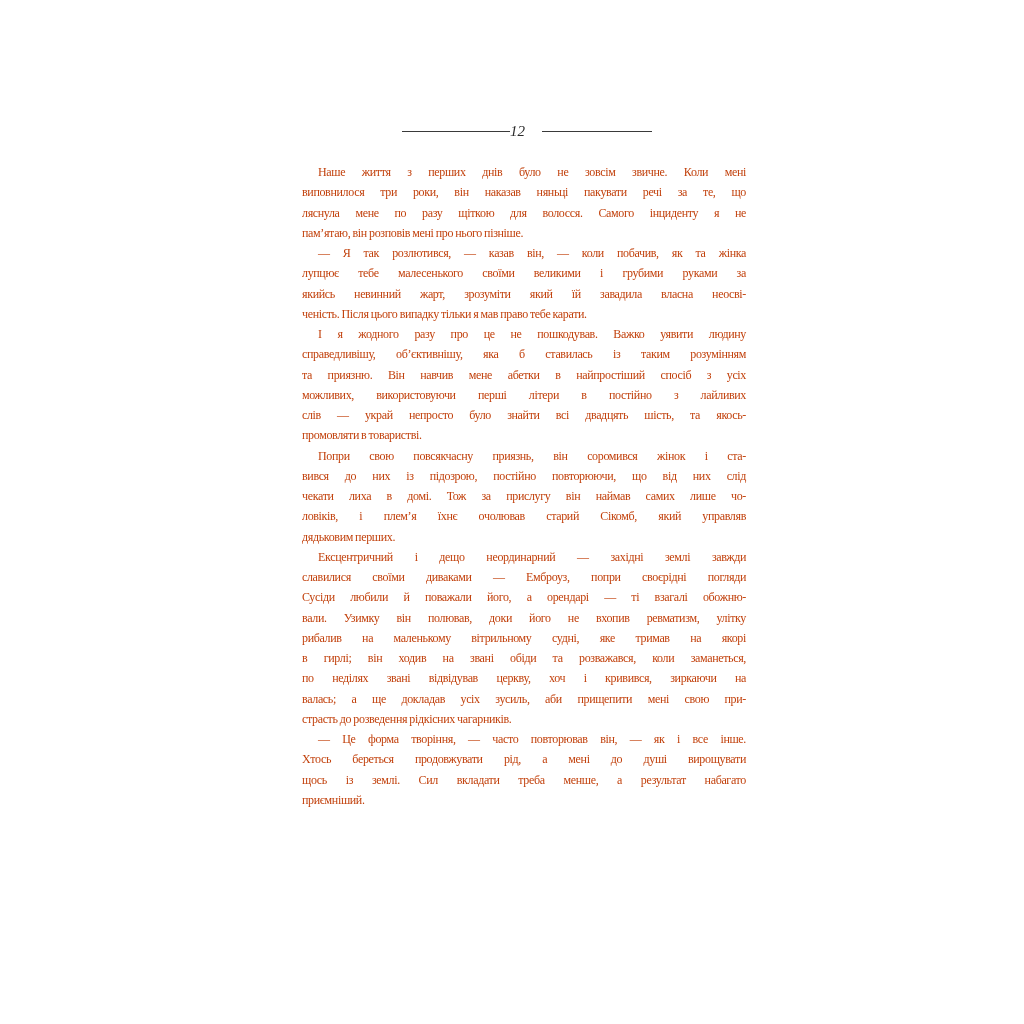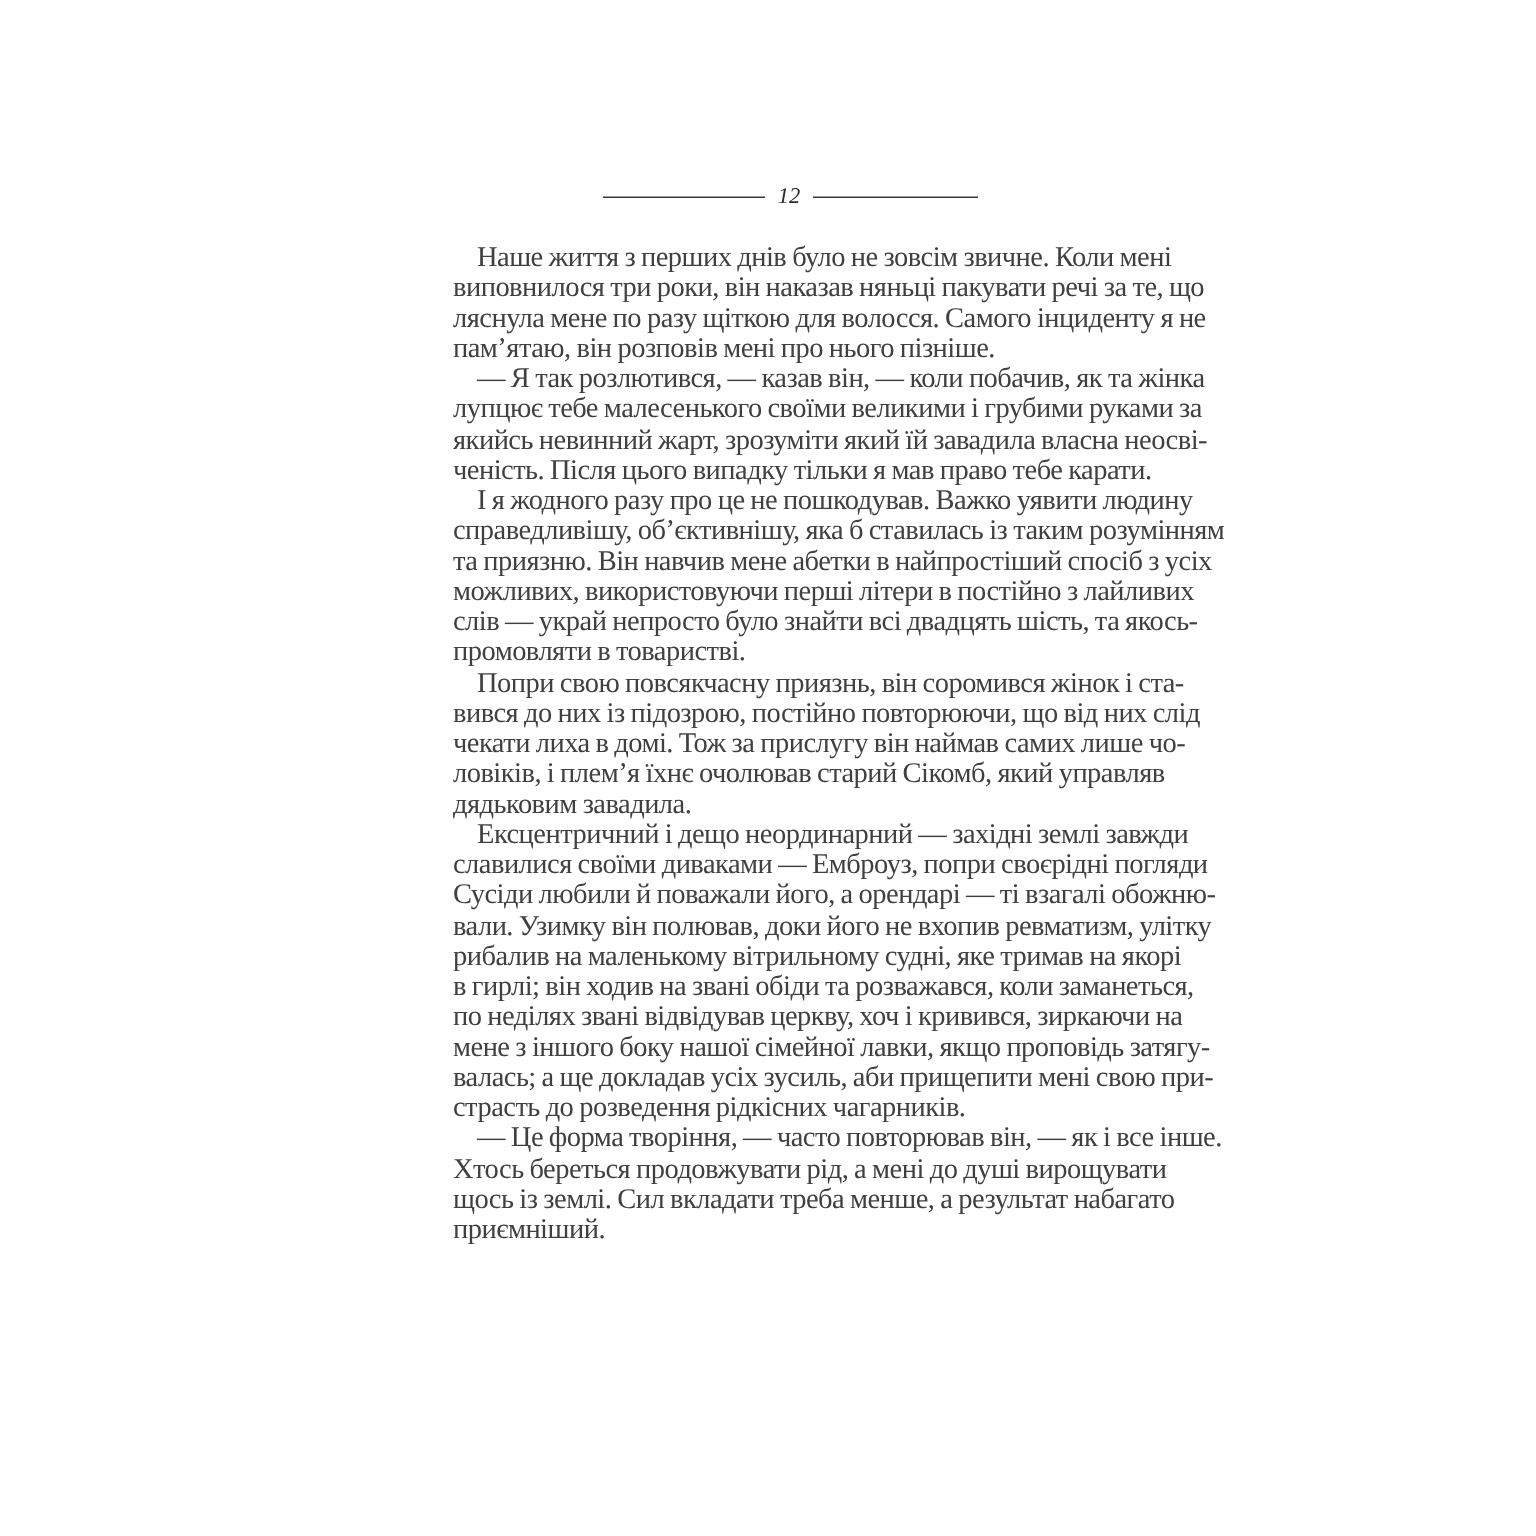--- a/index.html
+++ b/index.html
@@ -32,36 +32,36 @@
       height: 1px;
       background: #3a3a3a;
     }
     .rule.left { left: 0; width: 108px; }
     .rule.right { left: 140px; width: 110px; }
     .page-number {
       position: absolute;
       left: 108px;
       width: 32px;
       top: 0;
-      text-align: center;
+      text-align: left;
       font-family: "Liberation Serif", serif;
       font-style: italic;
       font-size: 15px;
       line-height: 20px;
       color: #2b2b2b;
     }
     .body-text {
       position: absolute;
       left: 302px;
       top: 162px;
       width: 444px;
       font-family: "Liberation Serif", serif;
-      font-size: 19px;
+      font-size: 12px;
       line-height: 20.25px;
-      color: #404040;
+      color: #c2410c;
       letter-spacing: -0.35px;
       word-spacing: -0.5px;
     }
     .line {
       display: block;
       height: 20.25px;
       white-space: nowrap;
       text-align: justify;
       text-align-last: justify;
       overflow: visible;
@@ -102,32 +102,31 @@
       <span class="line">можливих, використовуючи перші літери в постійно з лайливих</span>
       <span class="line">слів — украй непросто було знайти всі двадцять шість, та якось-</span>
       <span class="line last">промовляти в товаристві.</span>
     </div>
 
     <div>
       <span class="line indent">Попри свою повсякчасну приязнь, він соромився жінок і ста-</span>
       <span class="line">вився до них із підозрою, постійно повторюючи, що від них слід</span>
       <span class="line">чекати лиха в домі. Тож за прислугу він наймав самих лише чо-</span>
       <span class="line">ловіків, і плем’я їхнє очолював старий Сікомб, який управляв</span>
-      <span class="line last">дядьковим завадила.</span>
+      <span class="line last">дядьковим перших.</span>
     </div>
 
     <div>
       <span class="line indent">Ексцентричний і дещо неординарний — західні землі завжди</span>
       <span class="line">славилися своїми диваками — Емброуз, попри своєрідні погляди</span>
       <span class="line">Сусіди любили й поважали його, а орендарі — ті взагалі обожню-</span>
       <span class="line">вали. Узимку він полював, доки його не вхопив ревматизм, улітку</span>
       <span class="line">рибалив на маленькому вітрильному судні, яке тримав на якорі</span>
       <span class="line">в гирлі; він ходив на звані обіди та розважався, коли заманеться,</span>
       <span class="line">по неділях звані відвідував церкву, хоч і кривився, зиркаючи на</span>
-      <span class="line">мене з іншого боку нашої сімейної лавки, якщо проповідь затягу-</span>
       <span class="line">валась; а ще докладав усіх зусиль, аби прищепити мені свою при-</span>
       <span class="line last">страсть до розведення рідкісних чагарників.</span>
     </div>
 
     <div>
       <span class="line indent">— Це форма творіння, — часто повторював він, — як і все інше.</span>
       <span class="line">Хтось береться продовжувати рід, а мені до душі вирощувати</span>
       <span class="line">щось із землі. Сил вкладати треба менше, а результат набагато</span>
       <span class="line last">приємніший.</span>
     </div>

